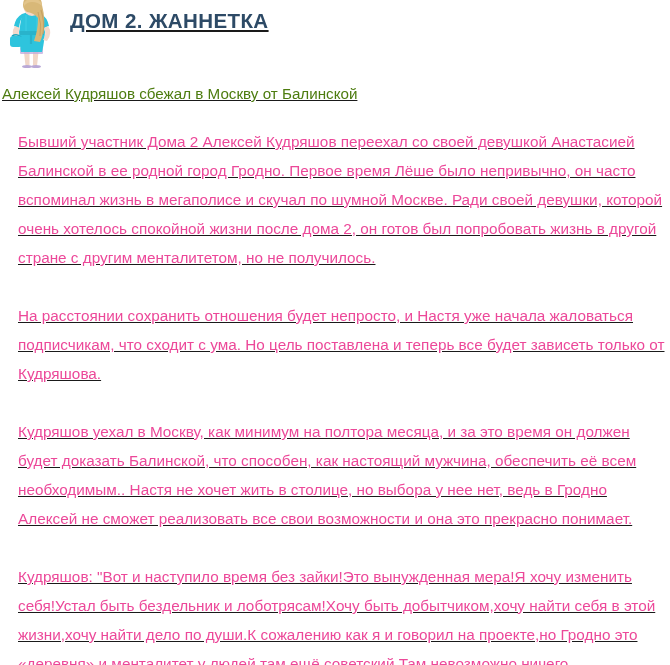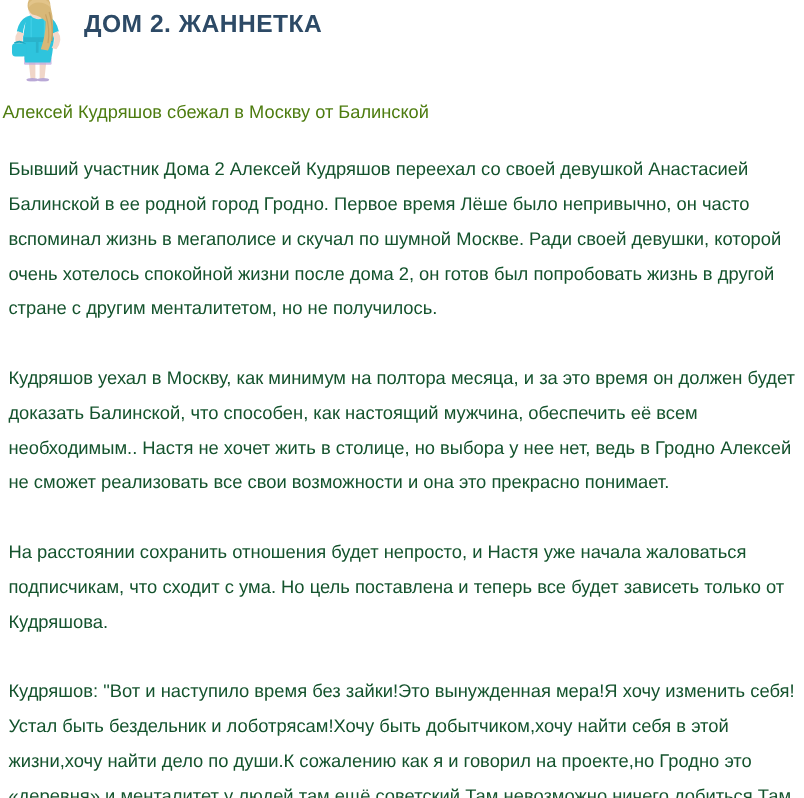--- a/index.html
+++ b/index.html
@@ -16,20 +16,21 @@
     color: #1a1a1a;
     -webkit-font-smoothing: antialiased;
   }
 
   .page {
     width: 572px;
     height: 665px;
     position: relative;
     background: #ffffff;
     box-sizing: border-box;
+    text-decoration: underline;
   }
 
   
   .site-header {
     display: flex;
     align-items: flex-start;
     height: 70px;
     padding: 0;
     margin: 0;
   }
@@ -79,22 +80,22 @@
     white-space: nowrap;
   }
 
   .article-body {
     margin-top: 23px;
   }
 
   .article-body p {
     font-size: 15.3px;
     line-height: 29px;
-    color: #14532d;
-    margin: 0 0 29px 5px;
+    color: #ec4899;
+    margin: 0 0 29px 16px;
     padding: 0;
     text-align: left;
     word-spacing: 0px;
   }
 
   .article-body p:last-child {
     margin-bottom: 0;
   }
 </style>
 </head>
@@ -151,20 +152,20 @@
     <div class="site-title">ДОМ 2. ЖАННЕТКА</div>
 
   </div>
 
   <div class="article">
 
     <div class="article-subtitle">Алексей Кудряшов сбежал в Москву от Балинской</div>
 
     <div class="article-body">
       <p>Бывший участник Дома 2 Алексей Кудряшов переехал со своей девушкой Анастасией Балинской в ее родной город Гродно. Первое время Лёше было непривычно, он часто вспоминал жизнь в мегаполисе и скучал по шумной Москве. Ради своей девушки, которой очень хотелось спокойной жизни после дома 2, он готов был попробовать жизнь в другой стране с другим менталитетом, но не получилось.</p>
+      <p>На расстоянии сохранить отношения будет непросто, и Настя уже начала жаловаться подписчикам, что сходит с ума. Но цель поставлена и теперь все будет зависеть только от Кудряшова.</p>
       <p>Кудряшов уехал в Москву, как минимум на полтора месяца, и за это время он должен будет доказать Балинской, что способен, как настоящий мужчина, обеспечить её всем необходимым.. Настя не хочет жить в столице, но выбора у нее нет, ведь в Гродно Алексей не сможет реализовать все свои возможности и она это прекрасно понимает.</p>
-      <p>На расстоянии сохранить отношения будет непросто, и Настя уже начала жаловаться подписчикам, что сходит с ума. Но цель поставлена и теперь все будет зависеть только от Кудряшова.</p>
       <p>Кудряшов: "Вот и наступило время без зайки!Это вынужденная мера!Я хочу изменить себя!Устал быть бездельник и лоботрясам!Хочу быть добытчиком,хочу найти себя в этой жизни,хочу найти дело по души.К сожалению как я и говорил на проекте,но Гродно это «деревня» и менталитет у людей там ещё советский.Там невозможно ничего добиться.Там невозможно жить,там возможно выживать"</p>
     </div>
 
   </div>
 
 </div>
 
 </body></html>

